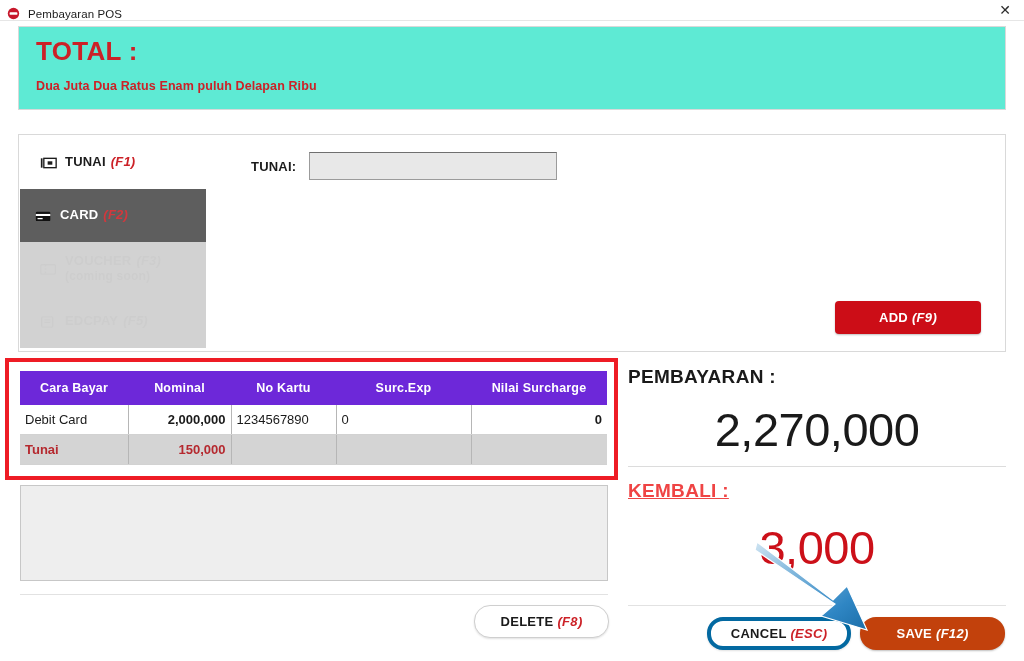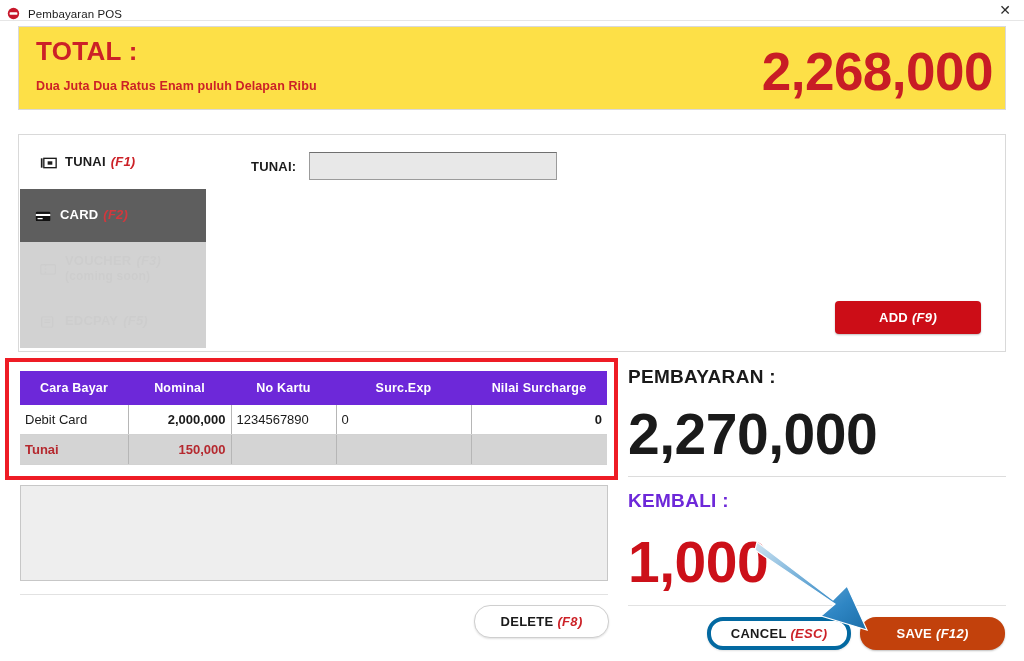--- a/index.html
+++ b/index.html
@@ -53,21 +53,21 @@
     line-height: 1;
   }
 
   
   .total-panel {
     position: absolute;
     left: 18px;
     top: 26px;
     width: 988px;
     height: 84px;
-    background: #fde047;
+    background: #5eead4;
     border: 1px solid #d9d9d9;
     box-sizing: border-box;
   }
   .total-label {
     position: absolute;
     left: 17px;
     top: 9px;
     font-size: 26px;
     font-weight: bold;
     color: #cc2127;
@@ -282,26 +282,26 @@
     left: 628px;
     top: 366px;
     width: 378px;
   }
   .sum-label {
     font-size: 19px;
     font-weight: bold;
     color: #1a1a1a;
     letter-spacing: .3px;
   }
-  .sum-label.red { color: #6d28d9; }
+  .sum-label.red { color: #ef4444; text-decoration: underline; }
   .sum-value {
-    font-size: 57px;
-    font-weight: bold;
+    font-size: 47px;
+    font-weight: normal;
     color: #1a1a1a;
-    text-align: left;
+    text-align: center;
     line-height: 1;
     letter-spacing: -.5px;
   }
   .sum-value.red { color: #cc1019; }
   .sum-divider {
     height: 1px;
     background: #dcdcdc;
     margin-top: 13px;
   }
 
@@ -378,21 +378,20 @@
     <circle cx="8" cy="8" r="7" fill="#c7172b"></circle>
     <rect x="3.2" y="6.4" width="9.6" height="3.2" rx="1.1" fill="#ffffff"></rect>
   </svg>
   <span class="titlebar-text">Pembayaran POS</span>
   <div class="titlebar-close">✕</div>
 </div>
 
 <div class="total-panel">
   <div class="total-label">TOTAL :</div>
   <div class="total-words">Dua Juta Dua Ratus Enam puluh Delapan Ribu</div>
-  <div class="total-amount">2,268,000</div>
 </div>
 
 <div class="method-panel">
 
   <div class="tabs">
 
     <div class="tab">
       <svg class="tab-icon" viewBox="0 0 20 16">
         <rect x="1" y="2.5" width="2" height="11" fill="#1c1c1c"></rect>
         <rect x="4.5" y="2.5" width="14.5" height="11" fill="none" stroke="#1c1c1c" stroke-width="1.6"></rect>
@@ -497,21 +496,21 @@
 <div class="highlight-box"></div>
 
 <div class="empty-panel"></div>
 <div class="empty-underline"></div>
 
 <div class="summary">
   <div class="sum-label">PEMBAYARAN :</div>
   <div class="sum-value" style="margin-top:18px">2,270,000</div>
   <div class="sum-divider"></div>
   <div class="sum-label red" style="margin-top:13px">KEMBALI :</div>
-  <div class="sum-value red" style="margin-top:22px">1,000</div>
+  <div class="sum-value red" style="margin-top:22px">3,000</div>
 </div>
 
 <div class="bottom-sep"></div>
 
 <button class="btn btn-delete">
   <span>DELETE</span>
   <span class="fkey">(F8)</span>
 </button>
 
 <button class="btn btn-cancel">

